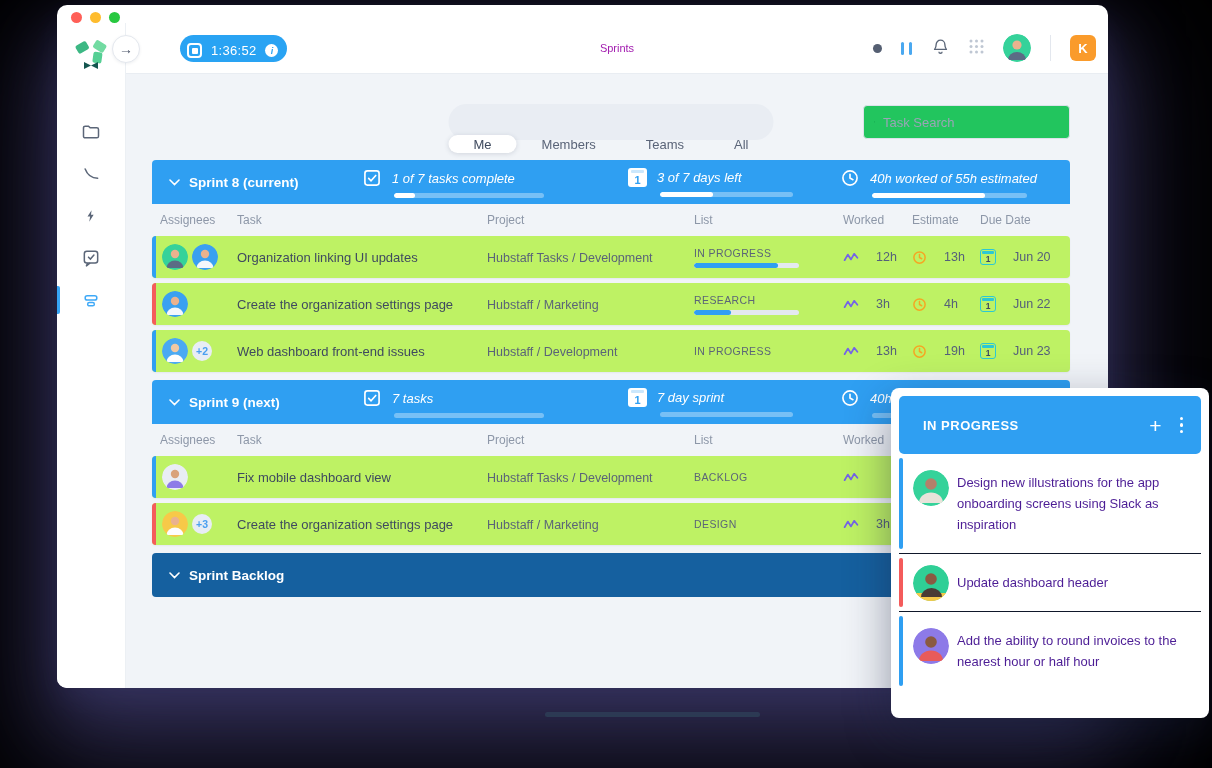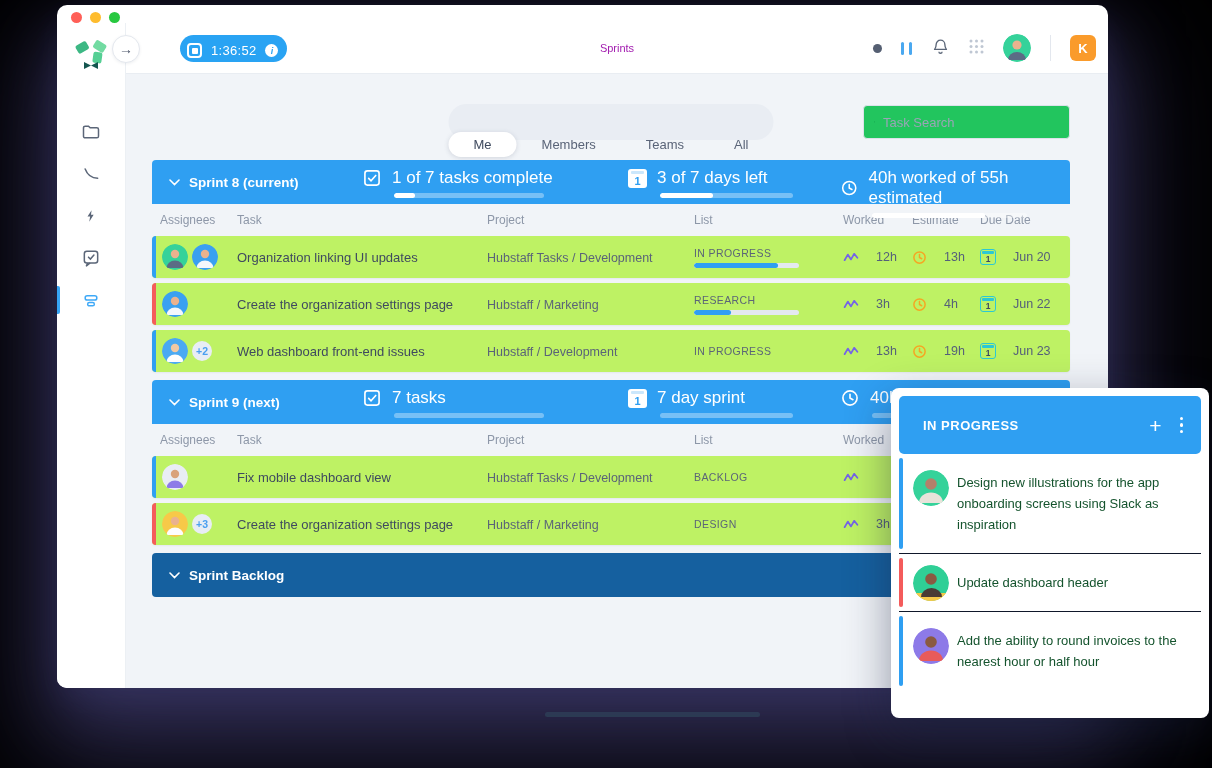--- a/index.html
+++ b/index.html
@@ -51,36 +51,36 @@
   .content { flex:1; background:#f1f4f8; padding:30px 38px 0 26px; overflow:hidden; }
   .inner { width:918px; }
 
   
   .toolbar { position:relative; height:36px; margin-bottom:20px; }
   .add-btn { position:absolute; left:0; top:0; width:104px; height:36px; background:#2f9ff2; color:#fff;
     border:none; border-radius:4px; font-size:13.5px; font-family:inherit; cursor:pointer;
     box-shadow:0 2px 5px rgba(47,159,242,.35); }
   .tabs { position:absolute; left:50%; transform:translateX(-50%); top:0; height:36px; background:#e9edf3;
     border-radius:18px; display:flex; align-items:center; }
-  .tab { height:25px; display:flex; align-items:center; padding:0 25px; font-size:13px; color:#5a6478; cursor:pointer;margin-top:44px; }
+  .tab { height:18px; display:flex; align-items:center; padding:0 25px; font-size:13px; color:#5a6478; cursor:pointer;margin-top:44px; }
   .tab.active { background:#fff; border-radius:18px; box-shadow:0 1px 5px rgba(60,70,100,.18); color:#3f4a5f; }
   .search { position:absolute; right:0; top:1px; width:207px; height:34px; background:#22c55e;
     border:1px solid #dce2ea; border-radius:4px; display:flex; align-items:center; gap:8px; padding:0 10px; }
   .search input { border:none; outline:none; flex:1; font-size:13px; font-family:inherit; color:#3f4a5f; background:transparent; }
   .search input::placeholder { color:#9aa4b6; }
 
   
   .sprint-head { position:relative; height:44px; background:#2f9ff2; border-radius:4px 4px 0 0;
     display:flex; align-items:center; padding-left:17px; cursor:pointer; }
   .sprint-head.dark { background:#15609f; border-radius:4px; }
   .sprint-title { color:#fff; font-size:13.5px; font-weight:600; margin-left:9px; }
   .stat { position:absolute; top:8px; }
   .stat.p1{ left:210px; } .stat.p2{ left:476px; } .stat.p3{ left:688px; }
   .stat-top { display:flex; align-items:center; gap:10px; }
-  .stat-label { color:#fff; font-size:17px; font-weight:500; }
+  .stat-label { color:#fff; font-size:13px; font-weight:500;font-style:italic; }
   .stat-bar { margin:5px 0 0 32px; height:5px; border-radius:3px; background:rgba(255,255,255,.35); overflow:hidden; }
   .stat.p1 .stat-bar{ width:150px; } .stat.p2 .stat-bar{ width:133px; } .stat.p3 .stat-bar{ width:155px; }
   .stat-fill { height:100%; background:#fff; border-radius:3px; }
   .cal-white { width:19px; height:19px; background:#fff; border-radius:3px; color:#2f9ff2;
     font-size:11px; font-weight:700; display:flex; align-items:flex-end; justify-content:center; padding-bottom:1px; position:relative; }
   .cal-white::before{ content:""; position:absolute; top:2px; left:3px; right:3px; height:3px; background:#2f9ff2; opacity:.25; border-radius:1px; }
 
   .thead { display:flex; align-items:center; height:32px; font-size:12px; color:#8d97a8; }
   .c1{ width:85px; padding-left:8px; } .c2{ width:250px; } .c3{ width:207px; } .c4{ width:149px; }
   .c5{ width:69px; } .c6{ width:68px; } .c7{ flex:1; }
@@ -116,21 +116,21 @@
   .plus-ic { color:#fff; font-size:21px; font-weight:300; line-height:1; cursor:pointer; }
   .kebab-ic { display:flex; flex-direction:column; gap:3px; cursor:pointer; }
   .kebab-ic i { width:3.5px; height:3.5px; border-radius:50%; background:#fff; }
   .card { position:relative; padding:18px 8px 18px 58px; cursor:pointer; }
   .card + .card { border-top:1px solid #0f172a; }
   .card::before { content:""; position:absolute; left:0; top:6px; bottom:6px; width:4px; border-radius:2px; }
   .card.acc-blue::before { background:#2f9ff2; top:4px; bottom:4px; }
   .card.acc-red::before { background:#f45b5b; top:4px; bottom:4px; }
   .card .avatar { position:absolute; left:14px; top:16px; }
   .card.center .avatar { top:50%; transform:translateY(-50%); }
-  .card-text { font-size:13px; line-height:21px; color:#14532d; max-width:238px; }
+  .card-text { font-size:13px; line-height:21px; color:#4c1d95; max-width:238px; }
 </style>
 </head>
 <body>
 
 <div class="stage">
   <div class="deco-green"></div>
 
   <div class="window">
     <div class="titlebar">
       <span class="light red"></span>

